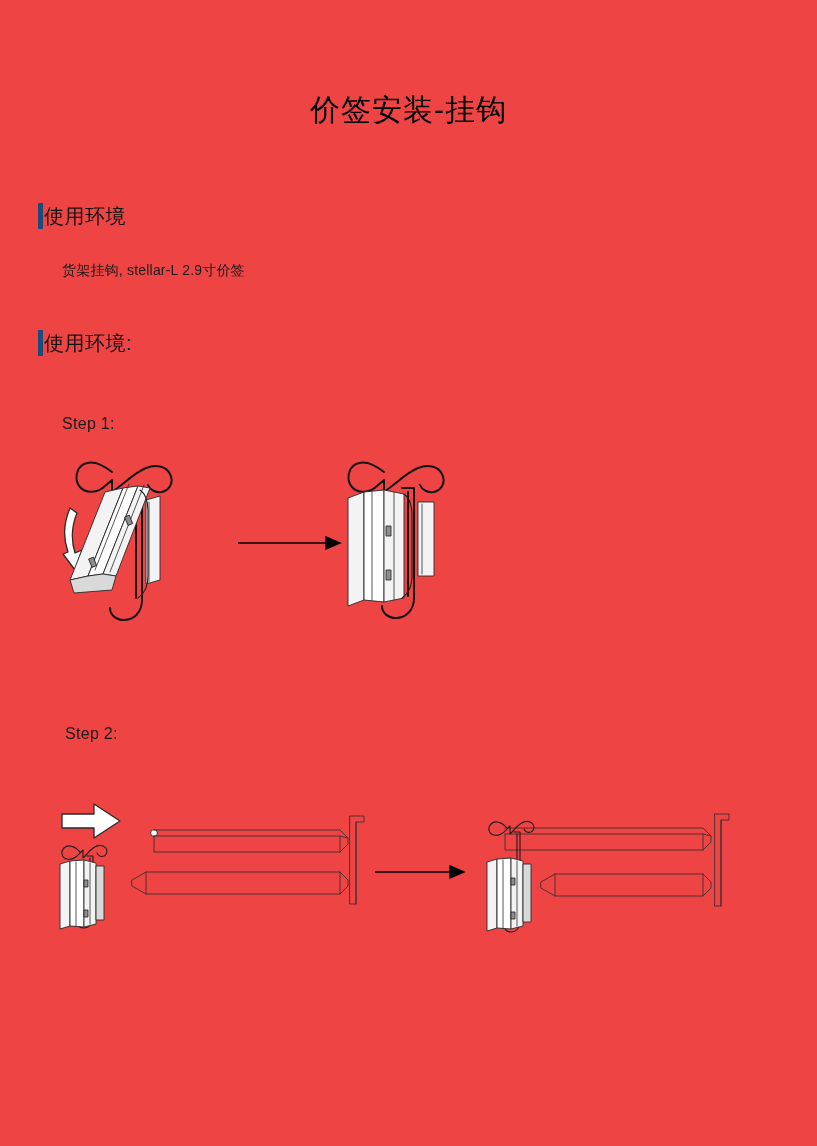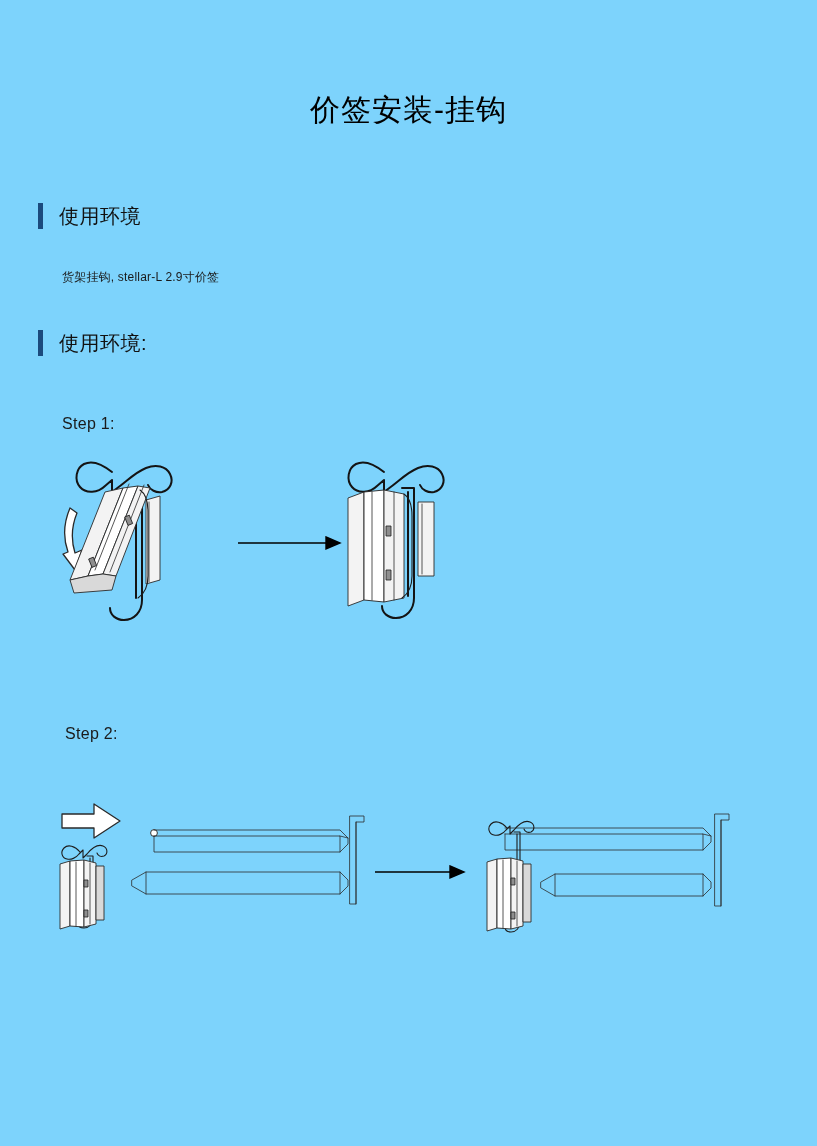--- a/index.html
+++ b/index.html
@@ -12,21 +12,21 @@
     width: 817px;
     height: 1146px;
     position: relative;
     font-family: "Liberation Sans", "DejaVu Sans", sans-serif;
     color: #1a1a1a;
     overflow: hidden;
   }
   .page {
     position: absolute;
     inset: 0;
-    background: #7dd3fc;
+    background: #ef4444;
   }
 
   
   .doc-title {
     position: absolute;
     top: 92px;
     left: 0;
     width: 817px;
     text-align: center;
     font-size: 30px;
@@ -34,44 +34,44 @@
     letter-spacing: 1px;
     color: #000000;
     line-height: 1.2;
   }
 
   
   .section-heading {
     position: absolute;
     display: flex;
     align-items: center;
-    gap: 16px;
+    gap: 1px;
   }
   .accent-bar {
     width: 5px;
     height: 26px;
     background: #1b4a7d;
     flex: 0 0 auto;
     border-radius: 0;
   }
   .section-heading .heading-text {
     font-size: 20px;
     font-weight: 400;
     color: #111111;
     letter-spacing: 0.5px;
     line-height: 1;
   }
   #sec-env    { top: 203px; left: 38px; }
   #sec-steps  { top: 330px; left: 38px; }
 
   .env-body {
     position: absolute;
-    top: 269px;
+    top: 262px;
     left: 62px;
-    font-size: 12px;
+    font-size: 14px;
     color: #1a1a1a;
     letter-spacing: 0.2px;
   }
 
   
   .step-label {
     position: absolute;
     font-size: 16px;
     color: #1a1a1a;
     letter-spacing: 0.3px;

